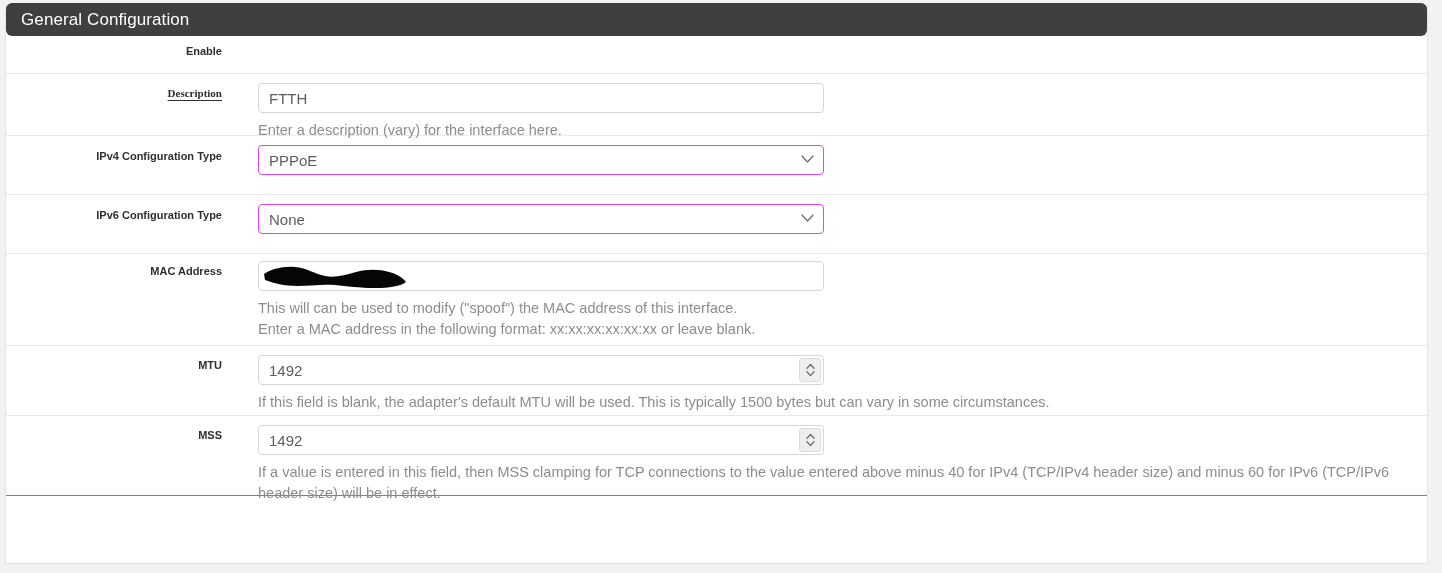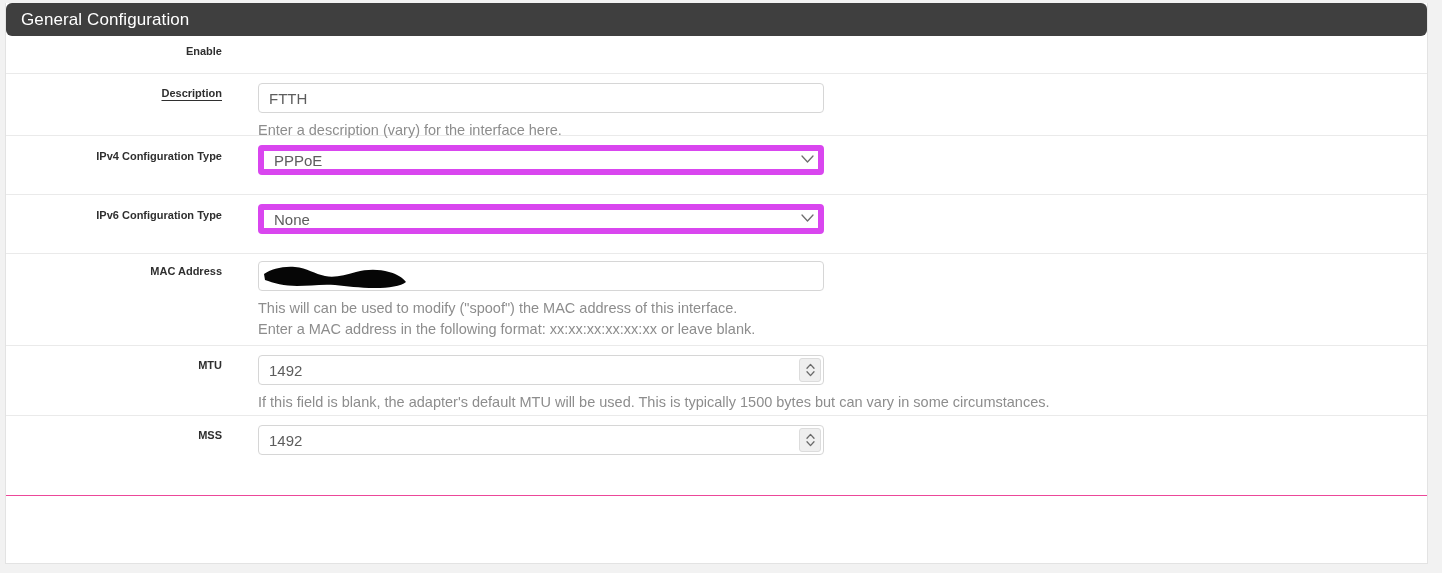--- a/index.html
+++ b/index.html
@@ -99,21 +99,21 @@
   .cb svg { position: absolute; left: 2px; top: 3px; }
   .cb-label {
     margin-left: 11px;
     font-size: 15px;
     color: #4a4a4a;
     font-weight: 400;
   }
 
   
   .row-desc { height: 62px; }
-  .row-desc .label-col { padding-top: 13px; }
+  .row-desc .label-col { padding-top: 13px; font-family: Liberation Serif, serif; }
   .row-desc .field-col { padding-top: 9px; }
 
   .row-ipv4, .row-ipv6 { height: 59px; }
   .row-ipv4 .label-col, .row-ipv6 .label-col { padding-top: 14px; }
   .row-ipv4 .field-col, .row-ipv6 .field-col { padding-top: 9px; }
 
   .row-mac { height: 92px; }
   .row-mac .label-col { padding-top: 11px; }
   .row-mac .field-col { padding-top: 7px; }
 
@@ -143,21 +143,21 @@
 
   .select-box {
     position: relative;
     width: 566px;
     height: 30px;
   }
   .select-box select {
     width: 100%;
     height: 30px;
     box-sizing: border-box;
-    border: 6px solid #d946ef;
+    border: 1px solid #d946ef;
     border-radius: 4px;
     background: #ffffff;
     font-family: "Liberation Sans", sans-serif;
     font-size: 15px;
     color: #5d5d5d;
     padding: 0 26px 0 10px;
     -webkit-appearance: none;
     -moz-appearance: none;
     appearance: none;
     outline: none;
@@ -324,18 +324,22 @@
         <div class="field-col">
           <div class="num-wrap">
             <input type="text" value="1492" style="">
             <span class="spinner">
               <svg width="11" height="16" viewBox="0 0 11 16">
                 <path d="M2 6.3 L5.5 2.4 L9 6.3" stroke="#6a6a6a" stroke-width="1.3" fill="none" stroke-linecap="round" stroke-linejoin="round"></path>
                 <path d="M2 9.7 L5.5 13.6 L9 9.7" stroke="#6a6a6a" stroke-width="1.3" fill="none" stroke-linecap="round" stroke-linejoin="round"></path>
               </svg>
             </span>
           </div>
+          <div class="help">
+            <span class="help-line">If a value is entered in this field, then MSS clamping for TCP connections to the value entered above minus 40 for IPv4 (TCP/IPv4 header size) and minus 60 for IPv6 (TCP/IPv6</span>
+            <span class="help-line">header size) will be in effect.</span>
+          </div>
         </div>
       </div>
 
     </div>
   </div>
 </div>
 
 </body></html>

